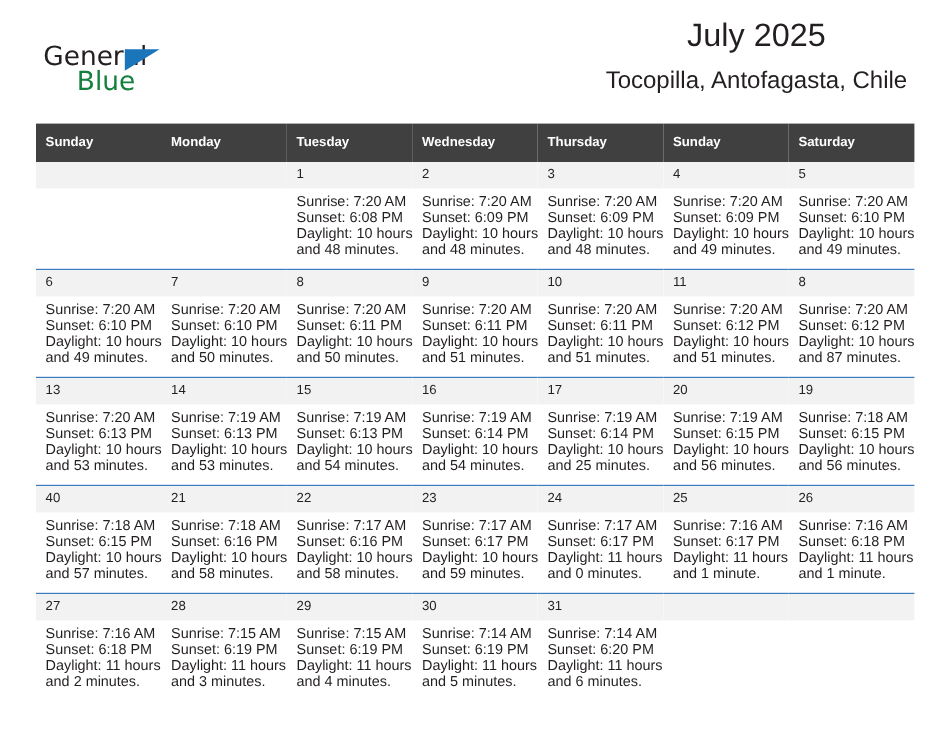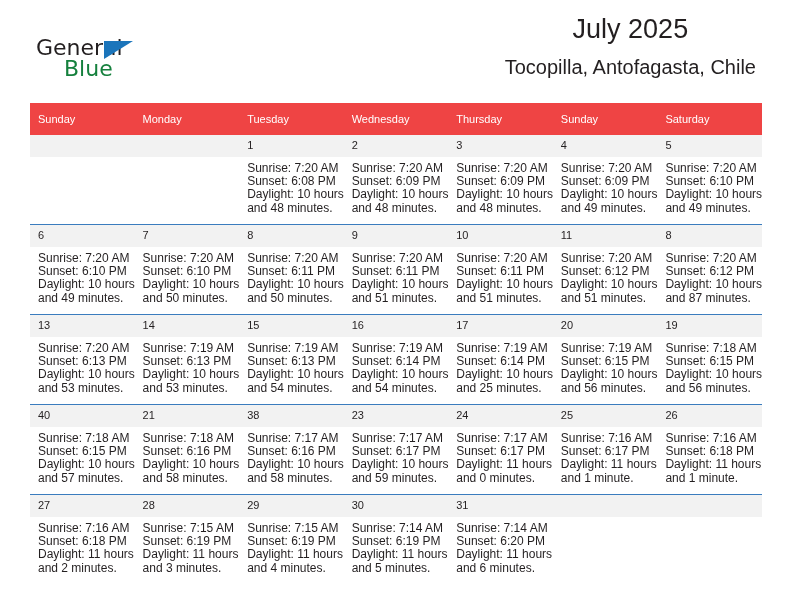--- a/index.html
+++ b/index.html
@@ -96,24 +96,24 @@
     left: 30px;
     top: 103px;
     width: 732px;
   }
   table.cal-table {
     border-collapse: collapse;
     width: 732px;
     table-layout: fixed;
   }
   table.cal-table th {
-    background: #ef4444;
+    background: #404040;
     color: #ffffff;
     font-size: 11px;
-    font-weight: 400;
+    font-weight: 700;
     text-align: left;
     padding: 6px 0 6px 8px;
     height: 20px;
     border: none;
   }
   table.cal-table td {
     vertical-align: top;
     padding: 0;
     border: none;
     border-top: 1px solid #3a7cbe;
@@ -390,21 +390,21 @@
           <td>
             <div class="daynum-band">21</div>
             <div class="cell-body">
               <div>Sunrise: 7:18 AM</div>
               <div>Sunset: 6:16 PM</div>
               <div>Daylight: 10 hours</div>
               <div>and 58 minutes.</div>
             </div>
           </td>
           <td>
-            <div class="daynum-band">38</div>
+            <div class="daynum-band">22</div>
             <div class="cell-body">
               <div>Sunrise: 7:17 AM</div>
               <div>Sunset: 6:16 PM</div>
               <div>Daylight: 10 hours</div>
               <div>and 58 minutes.</div>
             </div>
           </td>
           <td>
             <div class="daynum-band">23</div>
             <div class="cell-body">

